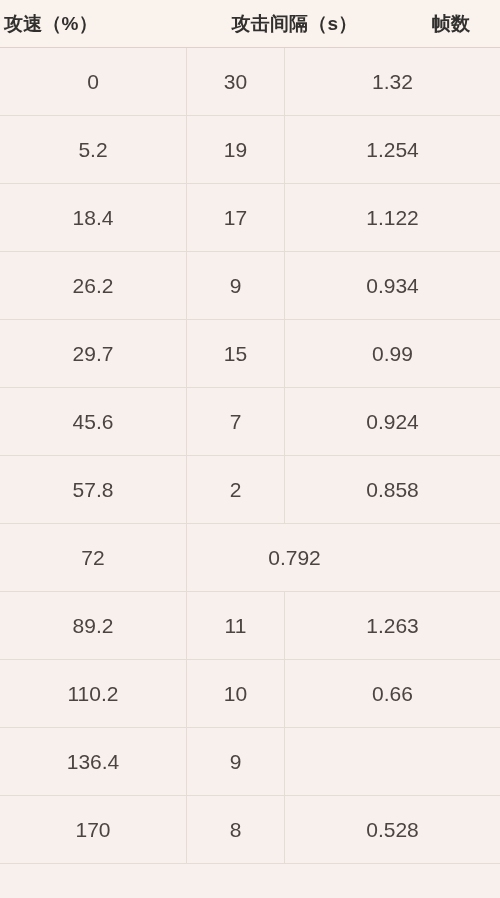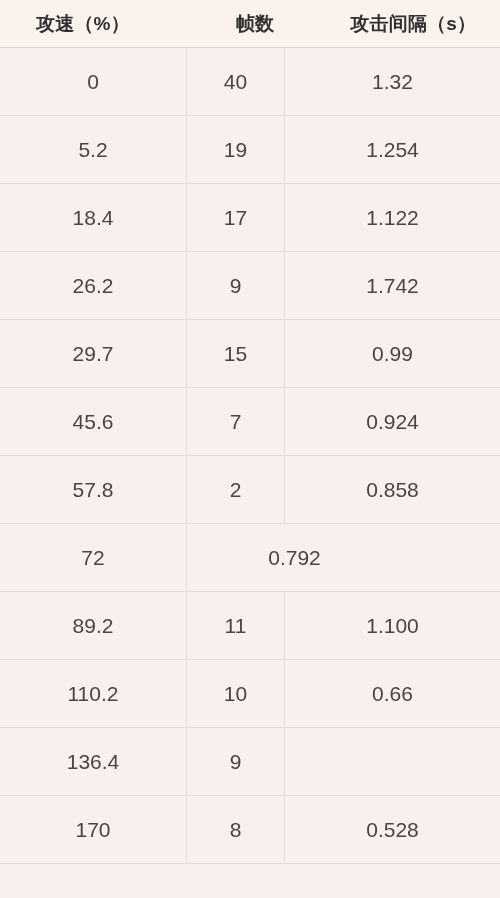--- a/index.html
+++ b/index.html
@@ -36,21 +36,20 @@
     display: flex;
     align-items: center;
     justify-content: center;
     font-size: 19px;
     font-weight: bold;
     color: #32302e;
     letter-spacing: 0.2px;
     box-sizing: border-box;
     height: 100%;
     white-space: nowrap;
-    margin-left: 32px;
   }
   .th.c0 {
     width: 187px;
     justify-content: flex-start;
     padding-left: 4px;
   }
   .th.c1 {
     width: 98px;
   }
   .th.c2 {
@@ -91,44 +90,44 @@
     width: 215px;
   }
 </style>
 </head>
 <body>
 
 <div class="table-root">
 
   <div class="thead">
     <div class="th c0">攻速（%）</div>
+    <div class="th c2">攻击间隔（s）</div>
     <div class="th c1">帧数</div>
-    <div class="th c2">攻击间隔（s）</div>
   </div>
 
   <div class="tbody" id="tbody">
       <div class="tr">
         <div class="td c0">0</div>
-        <div class="td c1">40</div>
+        <div class="td c1">30</div>
         <div class="td c2">1.32</div>
       </div>
       <div class="tr">
         <div class="td c0">5.2</div>
         <div class="td c1">19</div>
         <div class="td c2">1.254</div>
       </div>
       <div class="tr">
         <div class="td c0">18.4</div>
         <div class="td c1">17</div>
         <div class="td c2">1.122</div>
       </div>
       <div class="tr">
         <div class="td c0">26.2</div>
         <div class="td c1">9</div>
-        <div class="td c2">1.742</div>
+        <div class="td c2">0.934</div>
       </div>
       <div class="tr">
         <div class="td c0">29.7</div>
         <div class="td c1">15</div>
         <div class="td c2">0.99</div>
       </div>
       <div class="tr">
         <div class="td c0">45.6</div>
         <div class="td c1">7</div>
         <div class="td c2">0.924</div>
@@ -138,21 +137,21 @@
         <div class="td c1">2</div>
         <div class="td c2">0.858</div>
       </div>
       <div class="tr">
         <div class="td c0">72</div>
         <div class="td c2">0.792</div>
       </div>
       <div class="tr">
         <div class="td c0">89.2</div>
         <div class="td c1">11</div>
-        <div class="td c2">1.100</div>
+        <div class="td c2">1.263</div>
       </div>
       <div class="tr">
         <div class="td c0">110.2</div>
         <div class="td c1">10</div>
         <div class="td c2">0.66</div>
       </div>
       <div class="tr">
         <div class="td c0">136.4</div>
         <div class="td c1">9</div>
       </div>

